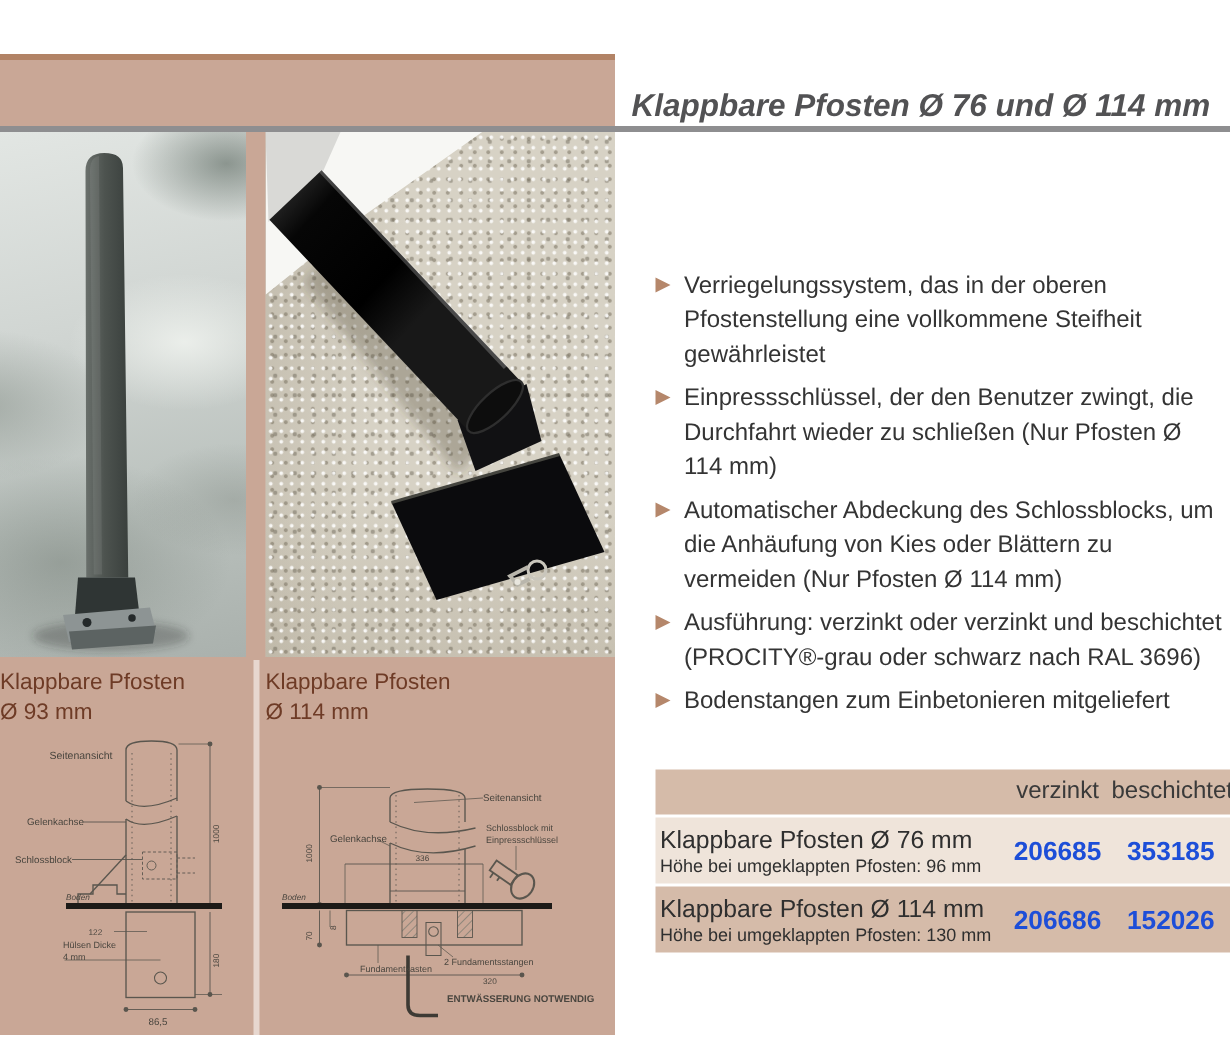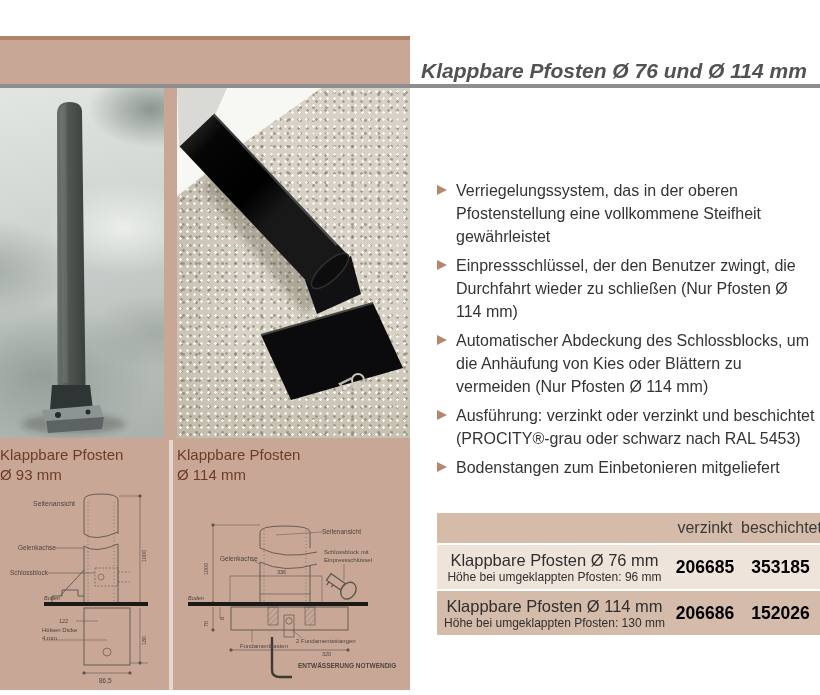--- a/index.html
+++ b/index.html
@@ -68,24 +68,24 @@
     border-left:10px solid #B5876B;border-top:5px solid transparent;border-bottom:5px solid transparent;}
 
   
   .price-table{position:absolute;left:437px;top:513px;width:383px;}
   .pt-row{display:grid;grid-template-columns:232px 72px 79px;margin-bottom:2px;align-items:center;}
   .pt-head{height:30px;background:#D5BBA9;font-size:16px;color:#3a3a3a;}
   .pt-head .pt-col{text-align:center;}
   .pt-body{height:44px;}
   .pt-r1{background:#EFE4DA;}
   .pt-r2{background:#D5BBA9;}
-  .pt-name{padding-left:3px;text-align:center;}
+  .pt-name{padding-left:3px;}
   .pt-title{font-size:16.5px;color:#2f2f2f;line-height:19px;}
   .pt-sub{font-size:12px;color:#2f2f2f;line-height:14px;}
-  .pt-num{text-align:center;font-size:17.5px;font-weight:bold;color:#000000;}
+  .pt-num{text-align:center;font-size:17.5px;font-weight:bold;color:#1d4ed8;}
 </style>
 </head>
 <body>
 
 <div class="page">
 
   <div class="title-underline"></div>
   <div class="tan-bar"></div>
   <div class="gray-rule"></div>
 
@@ -269,21 +269,21 @@
       <text x="126" y="178" font-size="6.5" font-weight="bold">ENTWÄSSERUNG NOTWENDIG</text>
     </svg>
   </div>
 
   <div class="section-heading">Klappbare Pfosten Ø 76 und Ø 114 mm</div>
 
   <ul class="bullet-list">
     <li><span class="arrow-icon"></span><span>Verriegelungssystem, das in der oberen Pfostenstellung eine vollkommene Steifheit gewährleistet</span></li>
     <li><span class="arrow-icon"></span><span>Einpressschlüssel, der den Benutzer zwingt, die Durchfahrt wieder zu schließen (Nur Pfosten Ø 114 mm)</span></li>
     <li><span class="arrow-icon"></span><span>Automatischer Abdeckung des Schlossblocks, um die Anhäufung von Kies oder Blättern zu vermeiden (Nur Pfosten Ø 114 mm)</span></li>
-    <li><span class="arrow-icon"></span><span>Ausführung: verzinkt oder verzinkt und beschichtet (PROCITY®-grau oder schwarz nach RAL 5453)</span></li>
+    <li><span class="arrow-icon"></span><span>Ausführung: verzinkt oder verzinkt und beschichtet (PROCITY®-grau oder schwarz nach RAL 3696)</span></li>
     <li><span class="arrow-icon"></span><span>Bodenstangen zum Einbetonieren mitgeliefert</span></li>
   </ul>
 
   <div class="price-table">
     <div class="pt-row pt-head">
       <div class="pt-name"></div>
       <div class="pt-col">verzinkt</div>
       <div class="pt-col">beschichtet</div>
     </div>
     <div class="pt-row pt-body pt-r1">

